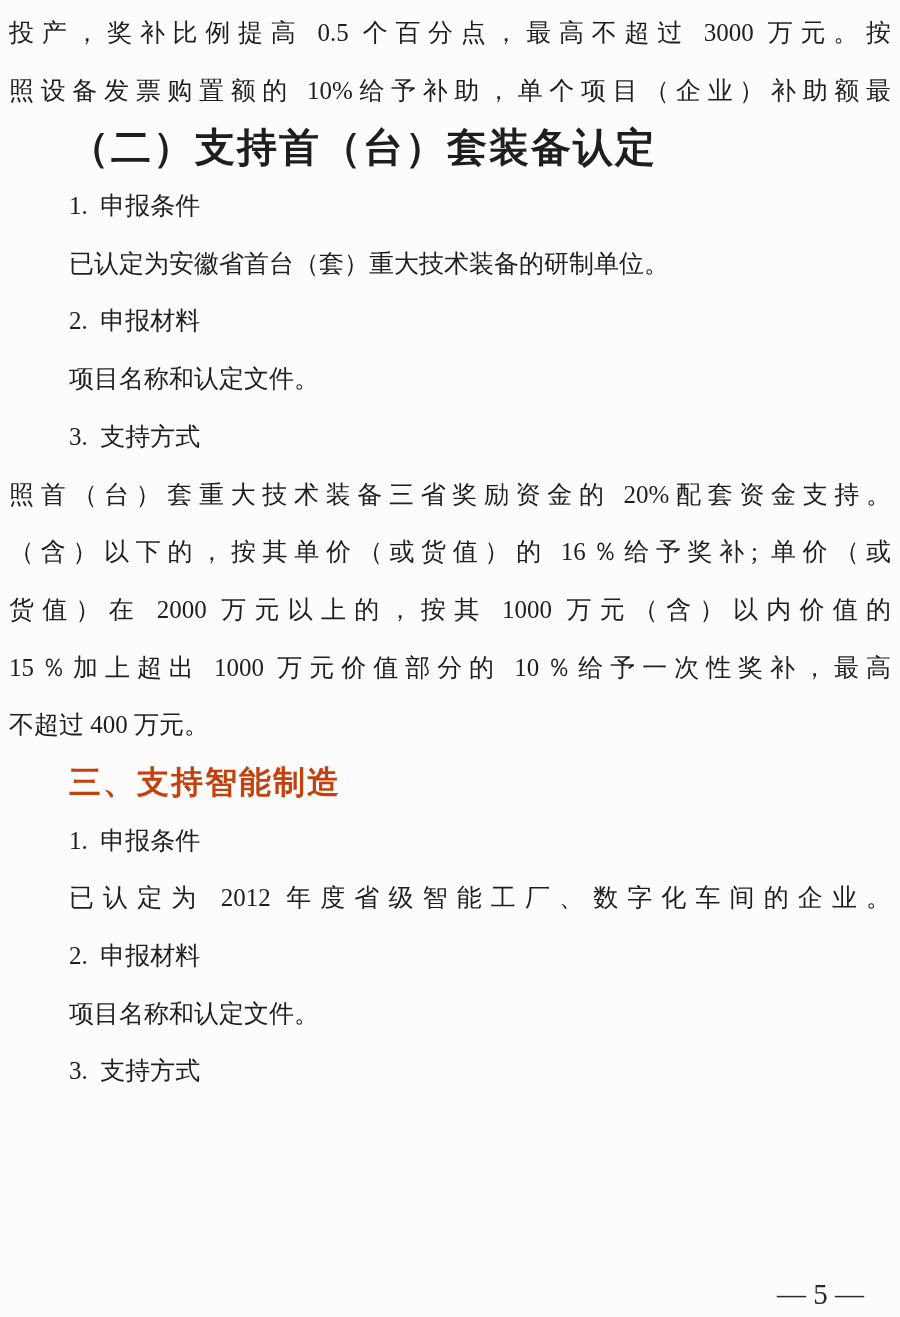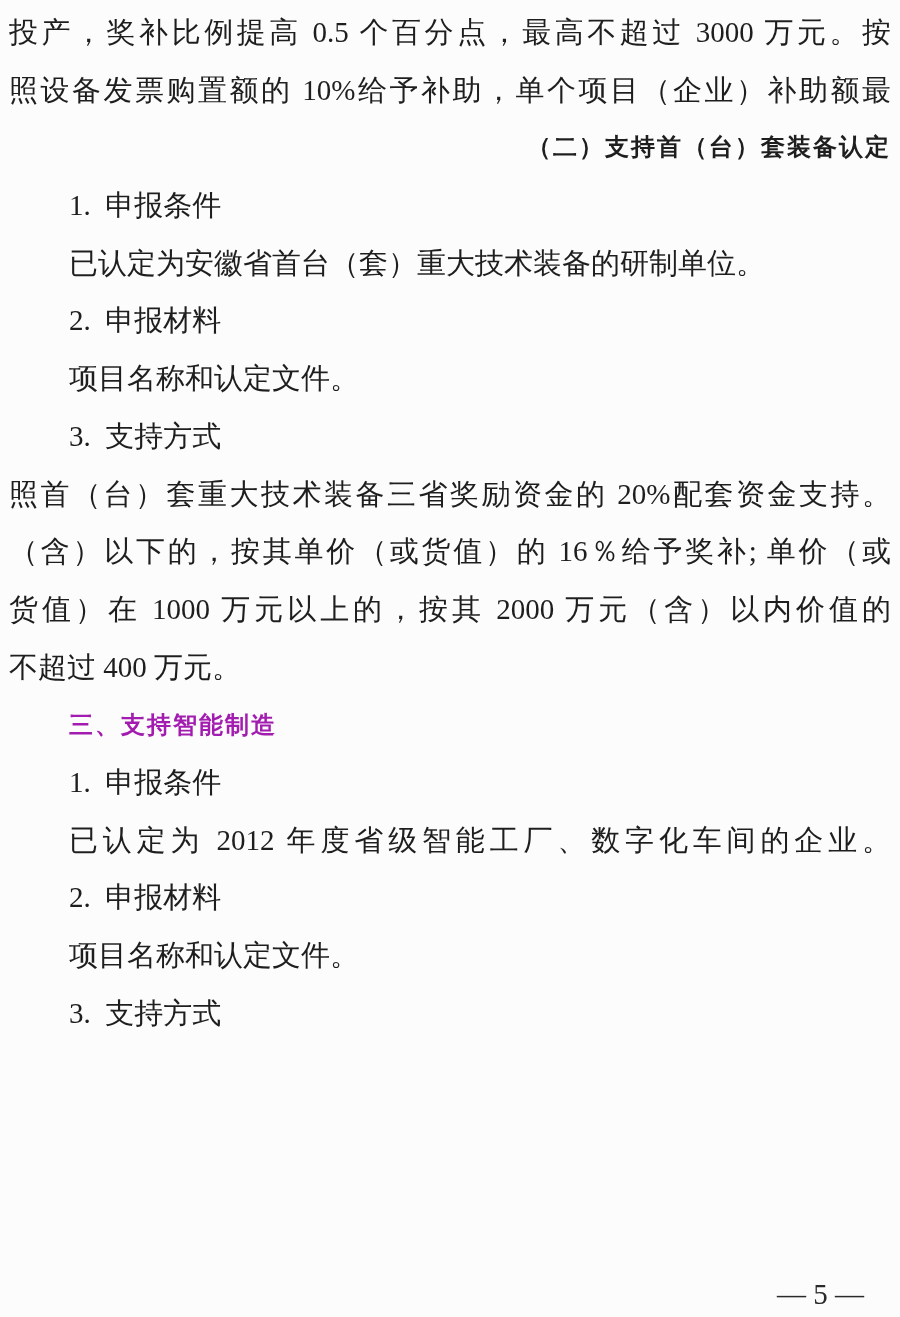--- a/index.html
+++ b/index.html
@@ -18,45 +18,44 @@
   }
   .content {
     position: absolute;
     left: 9px;
     right: 9px;
     top: 4px;
   }
   .line {
     height: 57.7px;
     line-height: 57.7px;
-    font-size: 29px;
+    font-size: 25px;
     white-space: pre;
     overflow: visible;
   }
   .line.justify {
     white-space: normal;
     text-align: justify;
     text-align-last: justify;
   }
   .line.indent {
     padding-left: 60px;
   }
   .line.heading-kai {
     font-weight: 700;
-    font-size: 24px;
+    font-size: 40px;
     letter-spacing: 2px;
     font-family: "Liberation Serif", "DejaVu Serif", serif;
-    text-align: right;
   }
   .line.heading-hei {
     font-weight: 700;
-    font-size: 24px;
+    font-size: 32px;
     letter-spacing: 2px;
     font-family: "Liberation Sans", "DejaVu Sans", sans-serif;
-    color: #a21caf;
+    color: #c2410c;
   }
   .pagenum {
     position: absolute;
     right: 36px;
     bottom: 8px;
     font-size: 29px;
     line-height: 30px;
     color: #2a2a2a;
     font-family: "Liberation Serif", "DejaVu Serif", serif;
     white-space: pre;
@@ -70,21 +69,22 @@
       <div class="line body justify">投产，奖补比例提高 0.5 个百分点，最高不超过 3000 万元。按</div>
       <div class="line body justify">照设备发票购置额的 10%给予补助，单个项目（企业）补助额最</div>
       <div class="line heading-kai indent">（二）支持首（台）套装备认定</div>
       <div class="line body indent">1.  申报条件</div>
       <div class="line body indent">已认定为安徽省首台（套）重大技术装备的研制单位。</div>
       <div class="line body indent">2.  申报材料</div>
       <div class="line body indent">项目名称和认定文件。</div>
       <div class="line body indent">3.  支持方式</div>
       <div class="line body justify">照首（台）套重大技术装备三省奖励资金的 20%配套资金支持。</div>
       <div class="line body justify">（含）以下的，按其单价（或货值）的 16％给予奖补; 单价（或</div>
-      <div class="line body justify">货值）在 1000 万元以上的，按其 2000 万元（含）以内价值的</div>
+      <div class="line body justify">货值）在 2000 万元以上的，按其 1000 万元（含）以内价值的</div>
+      <div class="line body justify">15％加上超出 1000 万元价值部分的 10％给予一次性奖补，最高</div>
       <div class="line body">不超过 400 万元。</div>
       <div class="line heading-hei indent">三、支持智能制造</div>
       <div class="line body indent">1.  申报条件</div>
       <div class="line body indent justify">已认定为 2012 年度省级智能工厂、数字化车间的企业。</div>
       <div class="line body indent">2.  申报材料</div>
       <div class="line body indent">项目名称和认定文件。</div>
       <div class="line body indent">3.  支持方式</div>
     </div>
   <div class="pagenum">— 5 —</div>
 </div>

